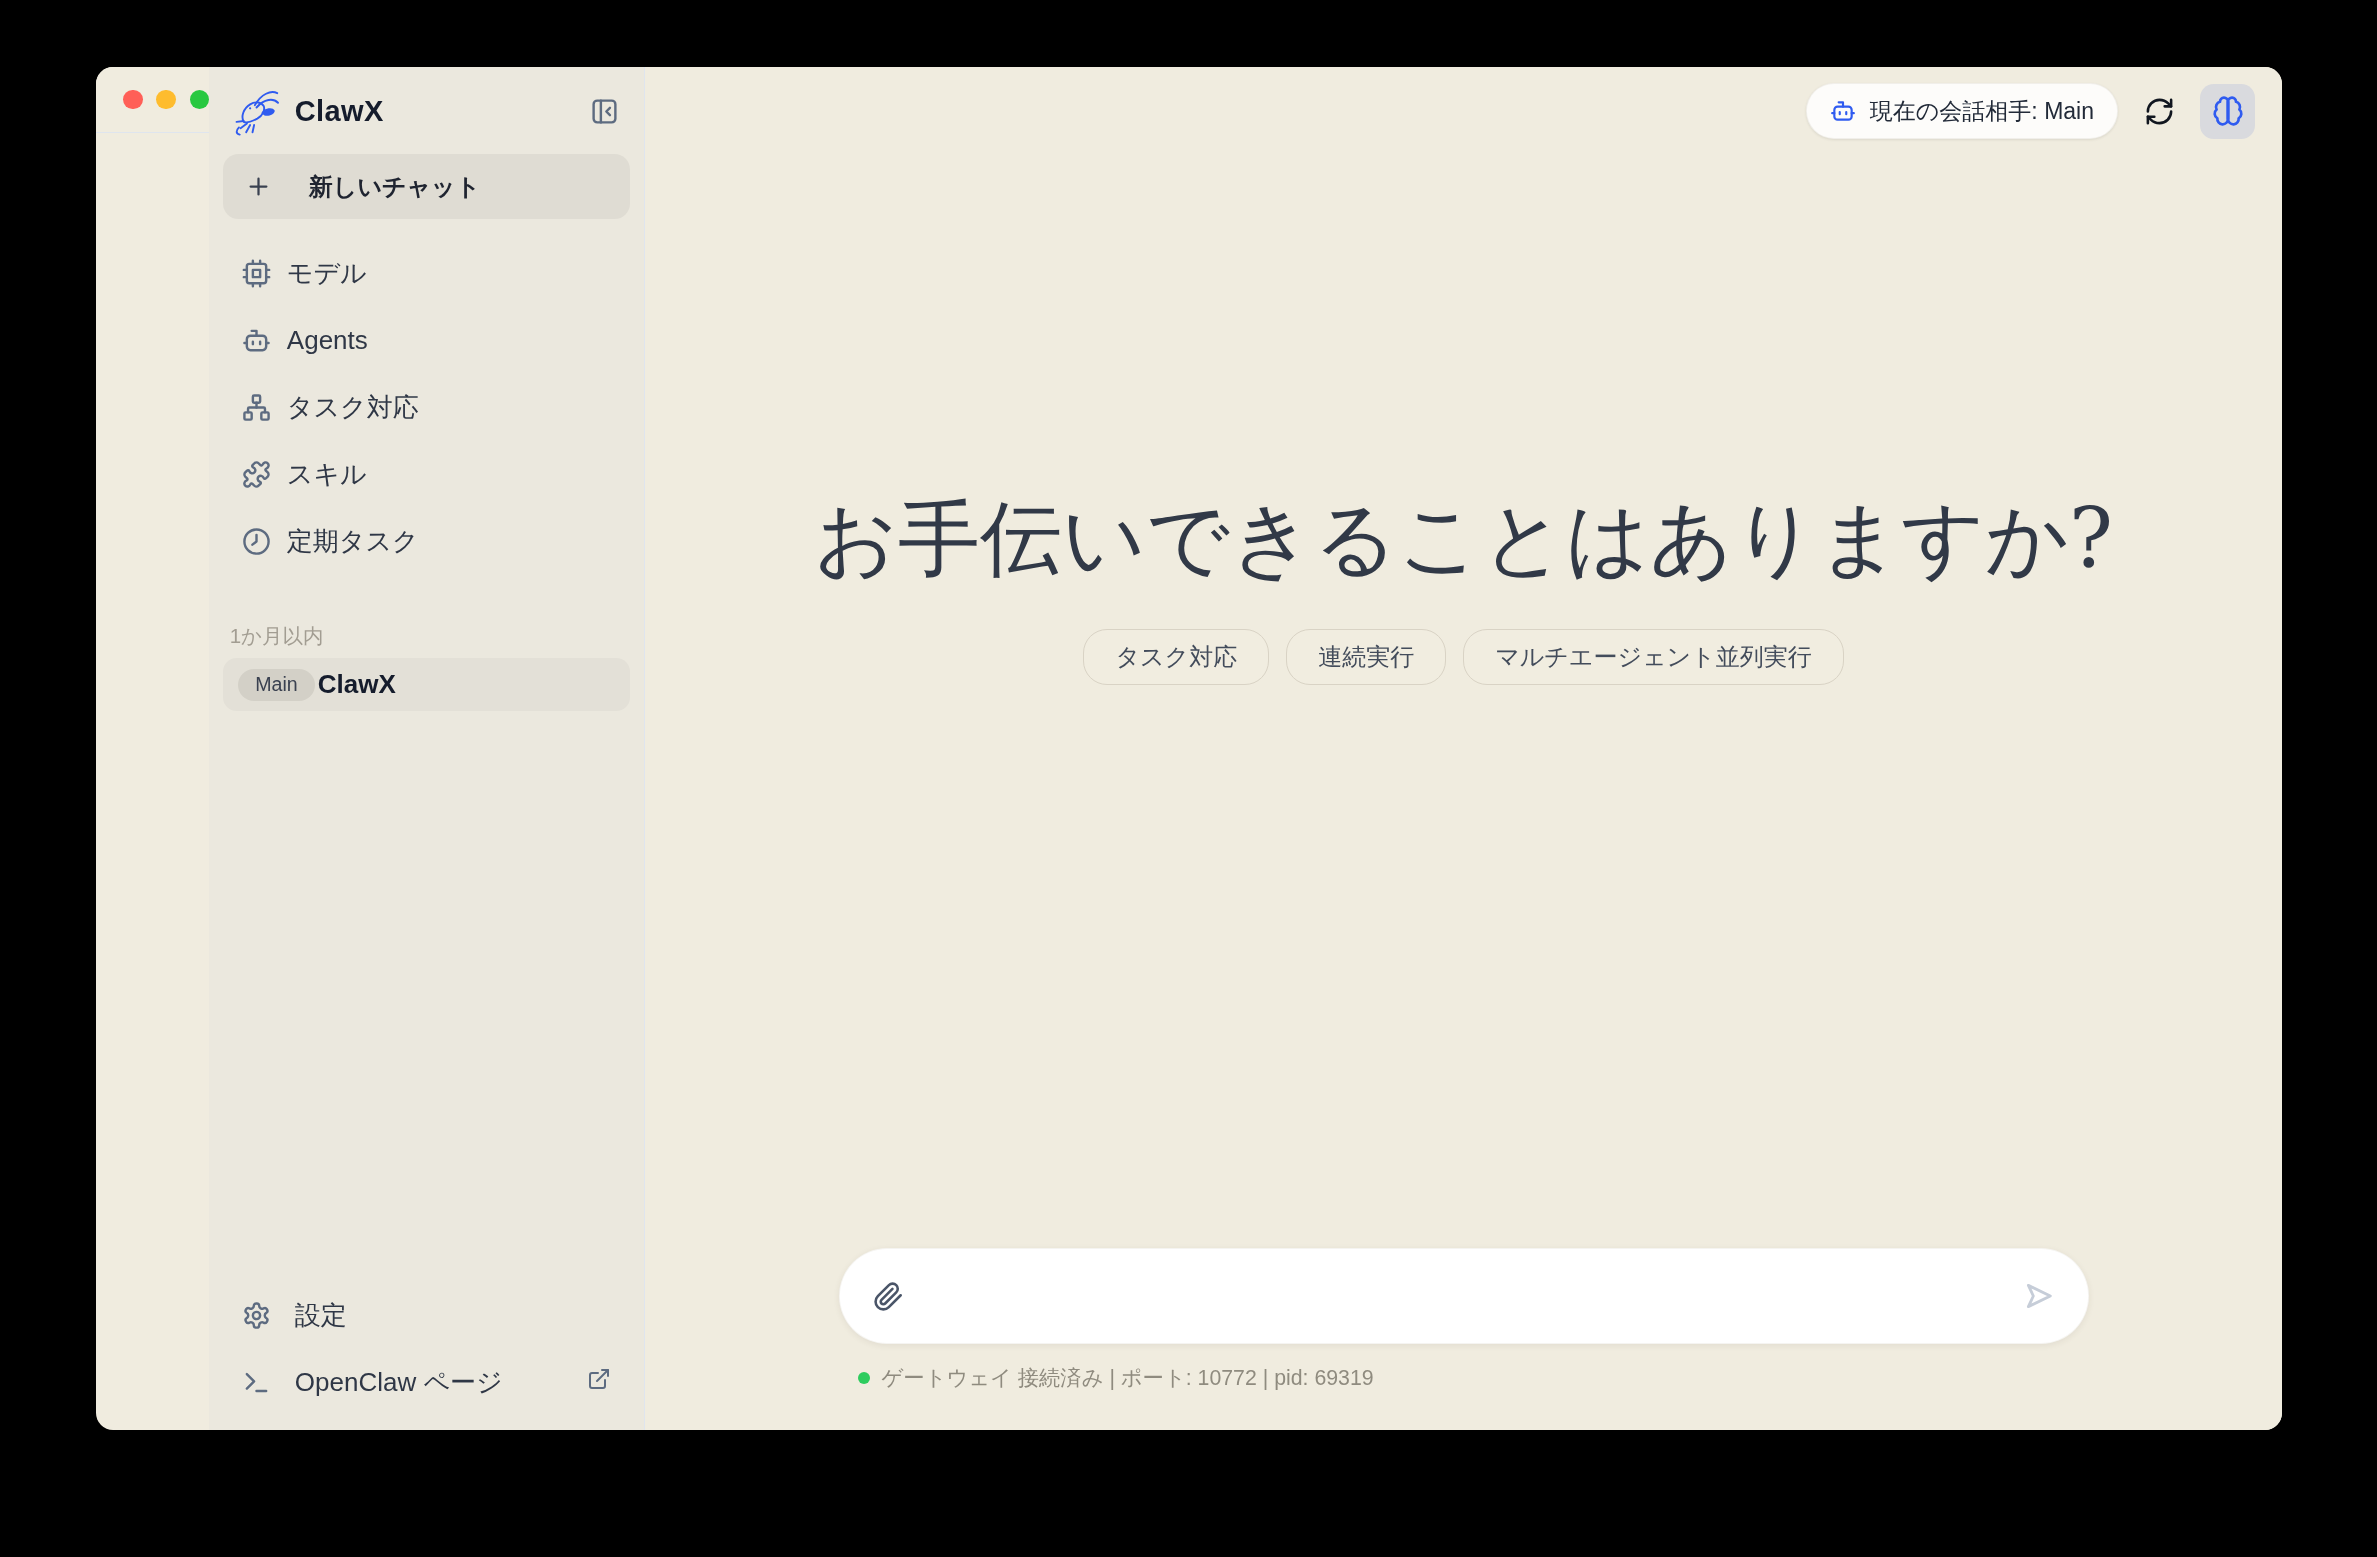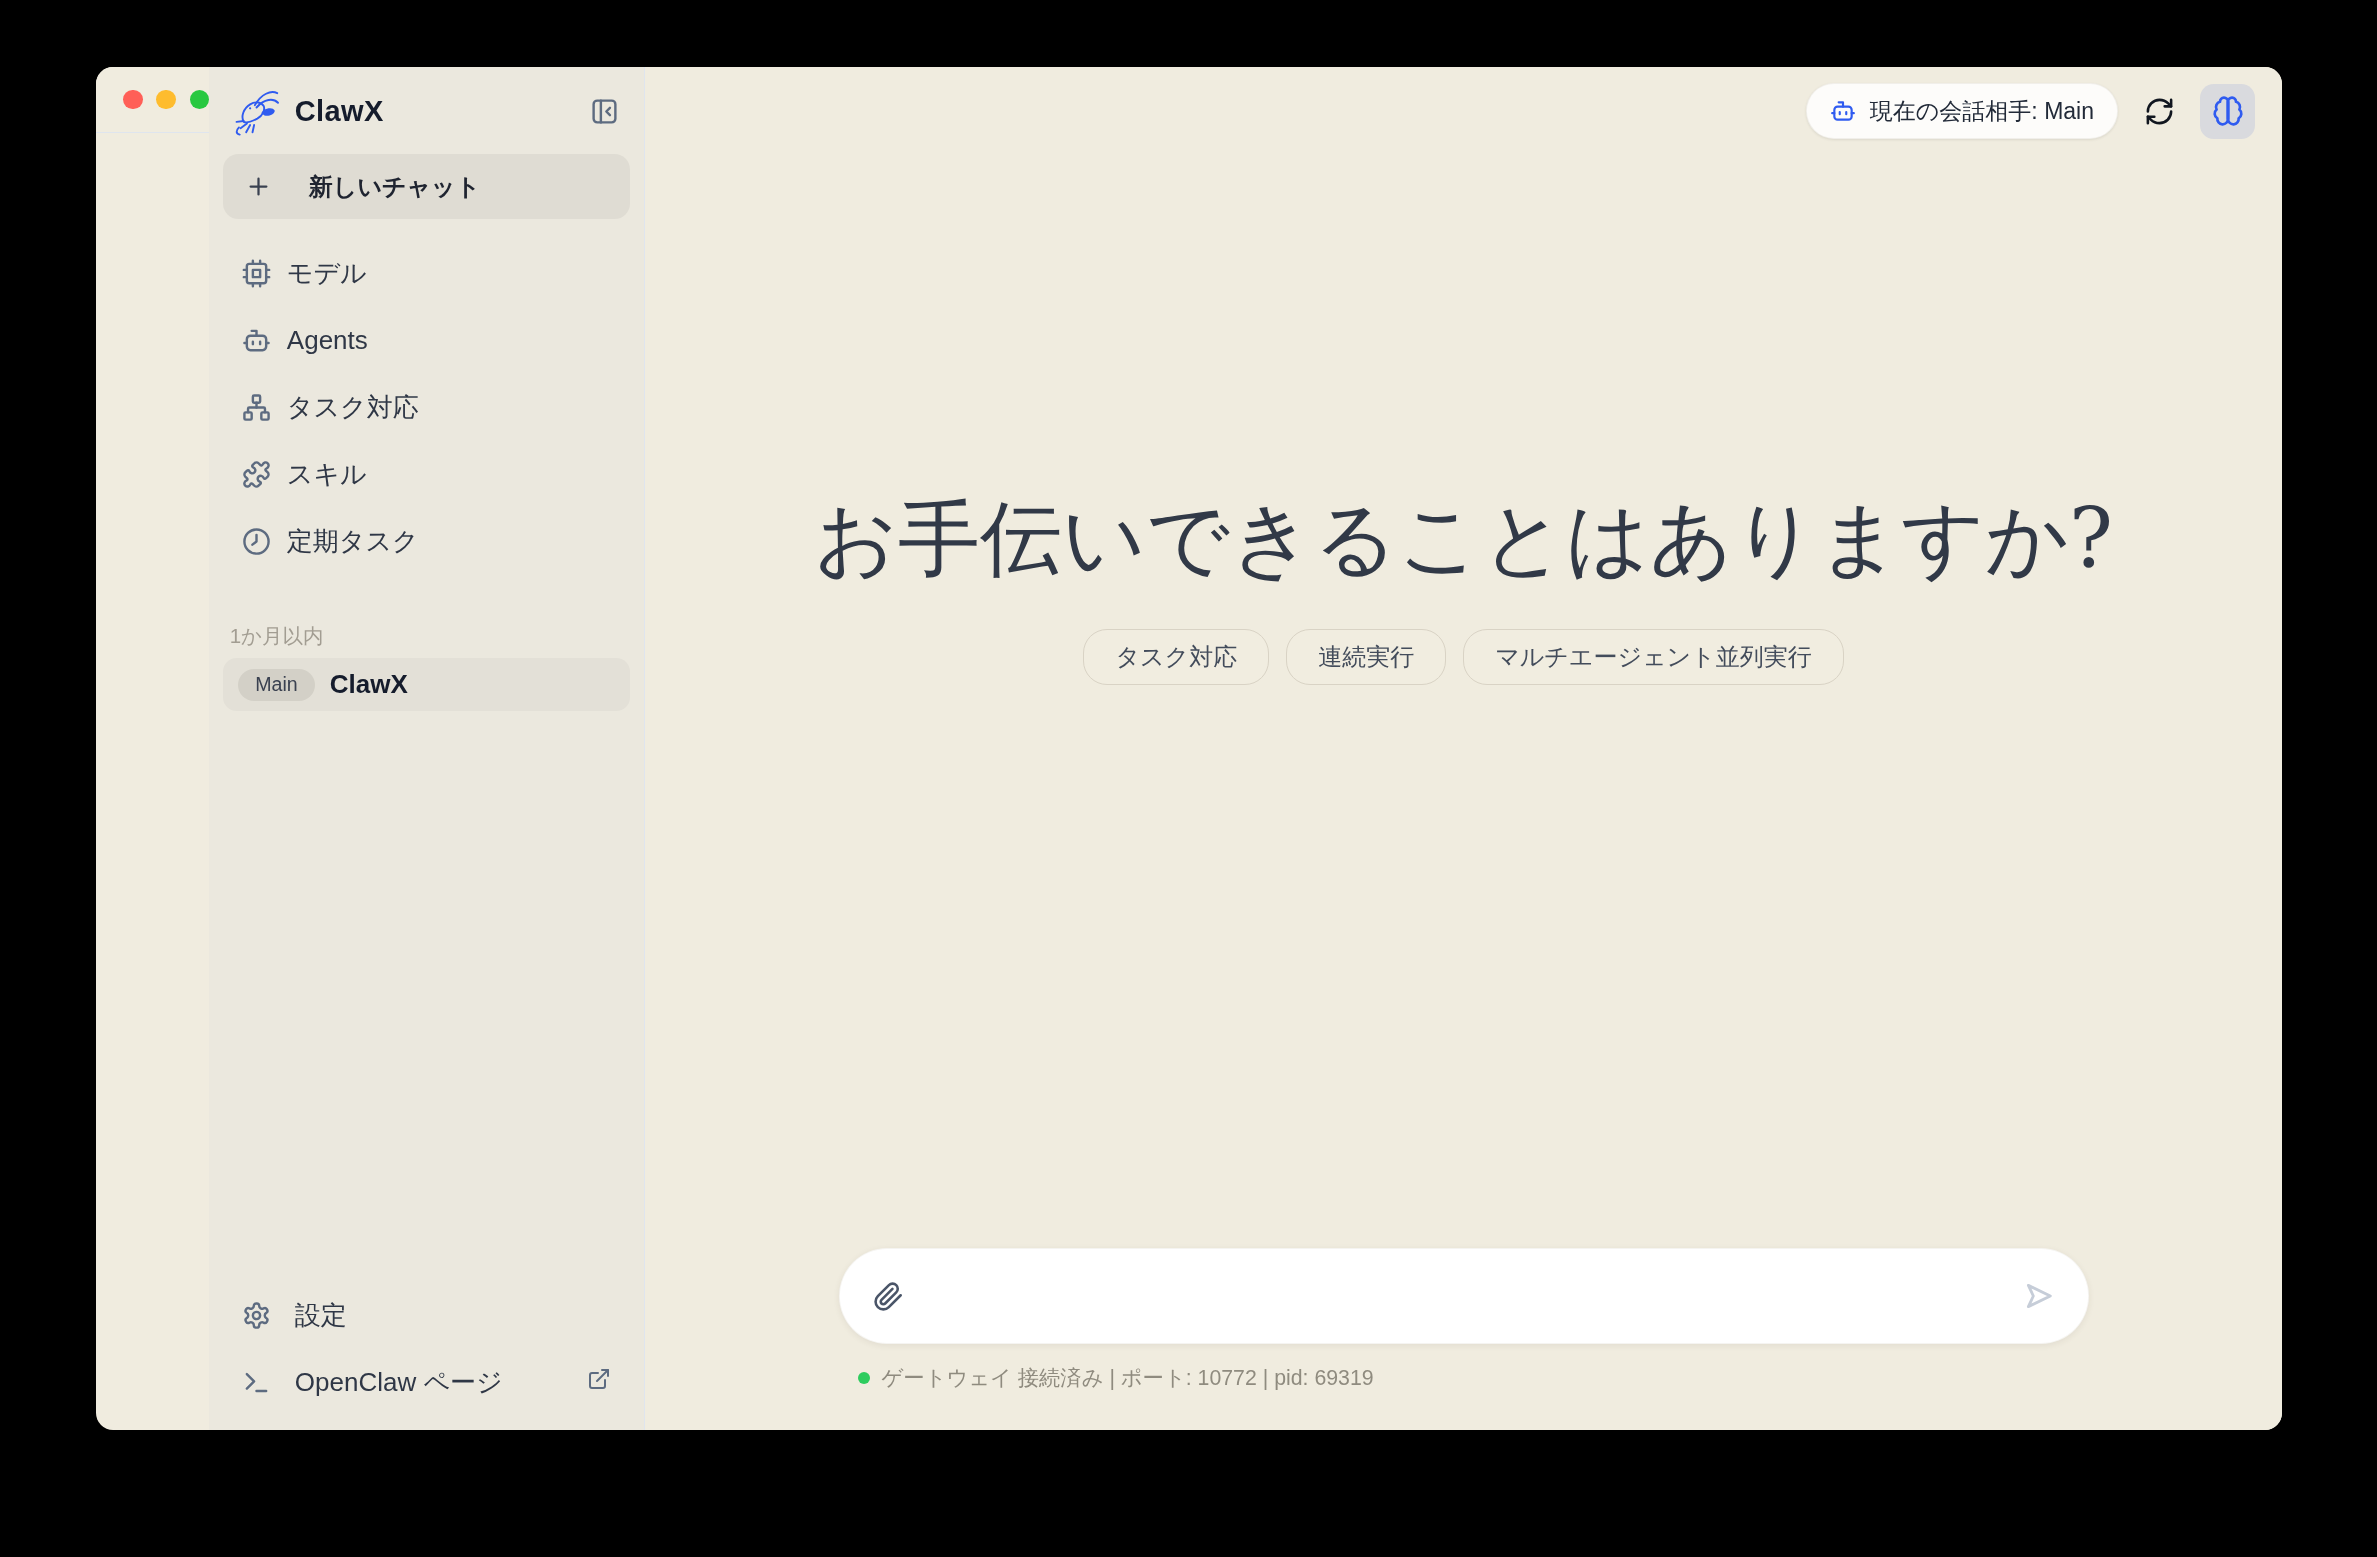--- a/index.html
+++ b/index.html
@@ -76,21 +76,21 @@
   .nav{margin-top:20.5px;display:flex;flex-direction:column;}
   .nav-item{
     height:67px;display:flex;align-items:center;gap:16px;padding:0 19px;
     border-radius:13.7px;cursor:pointer;background:transparent;border:none;
     font-size:26px;font-weight:500;color:var(--nav-ink);font-family:inherit;text-align:left;
   }
   .nav-item svg{width:29px;height:29px;color:var(--icon-slate);flex:0 0 29px;}
   .section-label{margin-top:48px;padding:0 6.8px;font-size:20.5px;color:var(--muted);height:27px;display:flex;align-items:center;}
   .history-item{
     margin-top:8.5px;height:53px;border-radius:13.7px;background:var(--item-gray);
-    display:flex;align-items:center;gap:15px;padding:0 15.4px;cursor:pointer;border:none;
+    display:flex;align-items:center;gap:3px;padding:0 15.4px;cursor:pointer;border:none;
     font-family:inherit;
   }
   .history-badge{
     background:var(--badge-gray);color:#3a4150;font-size:19.6px;font-weight:500;
     border-radius:853px;padding:6px 17px;line-height:1;
   }
   .history-title{font-size:26px;font-weight:700;color:#151c2c;}
   .side-spacer{flex:1;}
   .footer-item{
     height:67px;display:flex;align-items:center;gap:24px;padding:0 19px;

